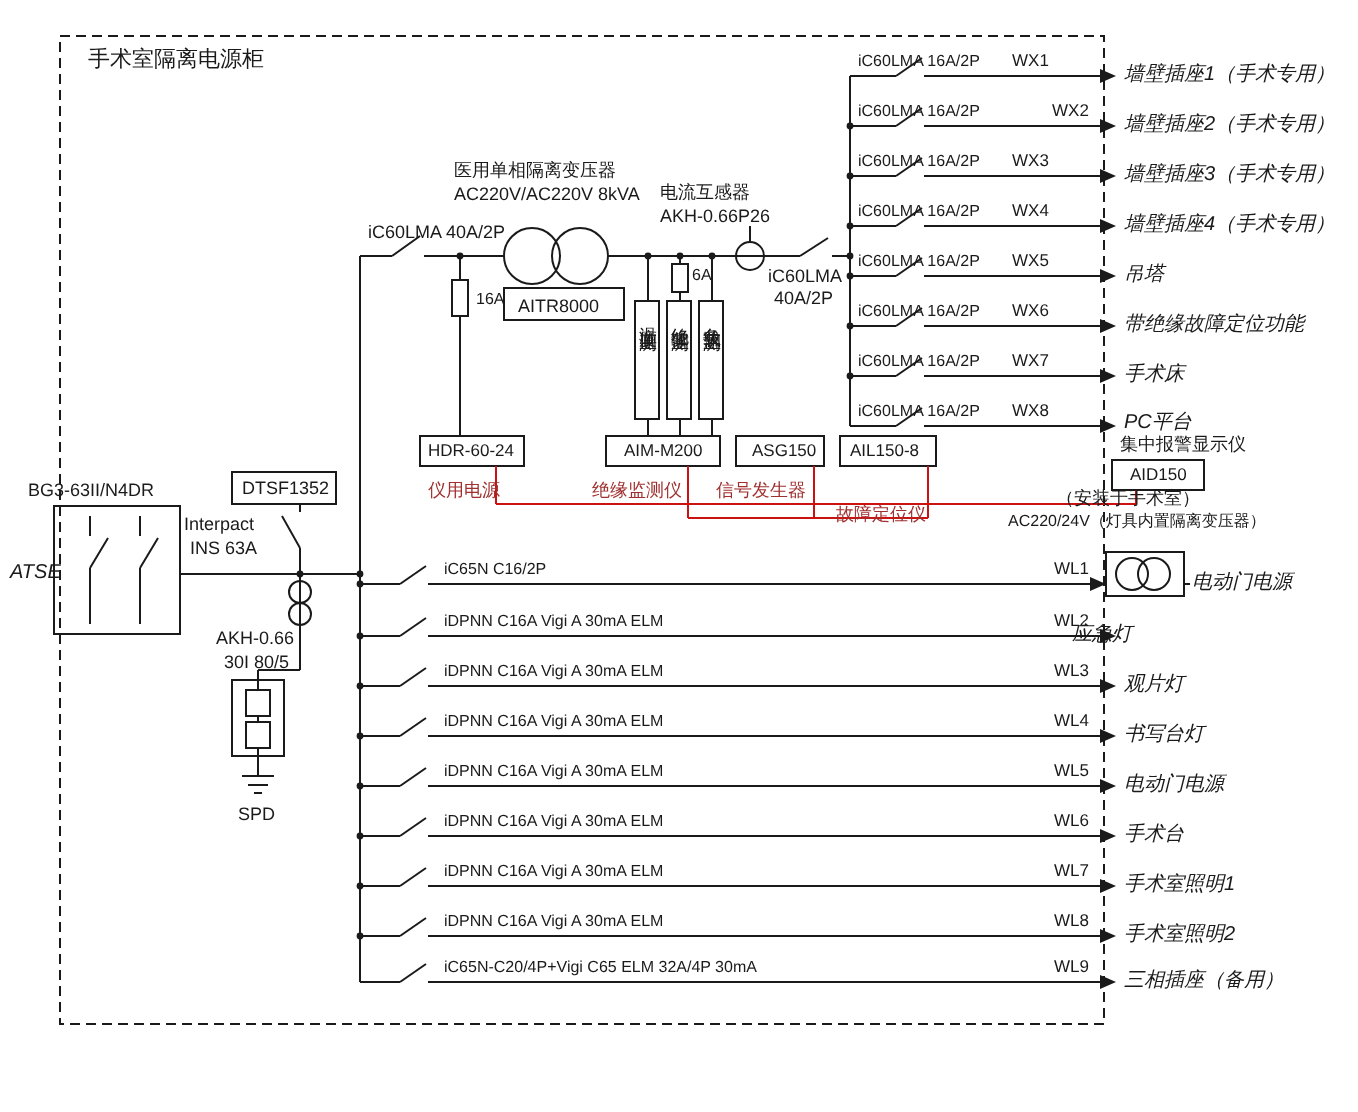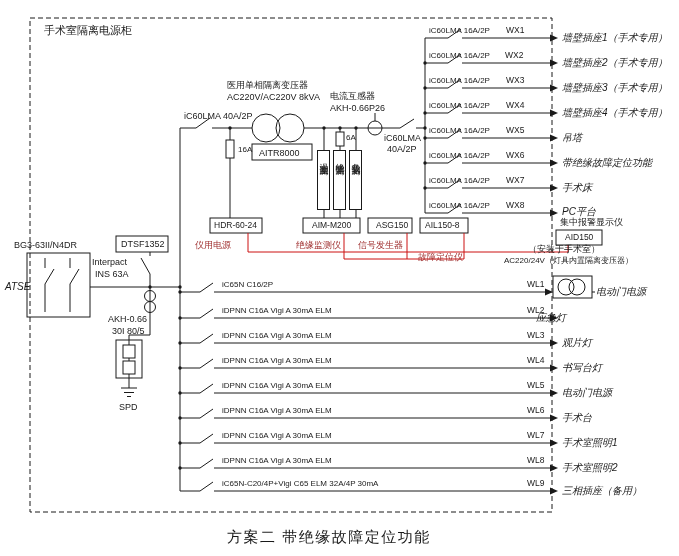--- a/index.html
+++ b/index.html
@@ -238,36 +238,36 @@
 <div class="vcol" style="left:349px;top:150px">负载监测</div>
 
 <span class="lbl s9" style="left:384px;top:133px">iC60LMA</span>
 <span class="lbl s9" style="left:387px;top:144px">40A/2P</span>
 
 <span class="lbl s8b" style="left:214px;top:221px">HDR-60-24</span>
 <span class="lbl s8b" style="left:312px;top:221px">AIM-M200</span>
 <span class="lbl s8b" style="left:376px;top:221px">ASG150</span>
 <span class="lbl s8b" style="left:425px;top:221px">AIL150-8</span>
 
-<span class="lbl s9 red-text" style="left:195px;top:240px">仪用电源</span>
+<span class="lbl s9 red-text" style="left:214px;top:240px">仪用电源</span>
 <span class="lbl s9 red-text" style="left:296px;top:240px">绝缘监测仪</span>
 <span class="lbl s9 red-text" style="left:358px;top:240px">信号发生器</span>
 <span class="lbl s9 red-text" style="left:418px;top:252px">故障定位仪</span>
 
 <span class="lbl s9" style="left:560px;top:217px">集中报警显示仪</span>
 <span class="lbl s8b" style="left:565px;top:233px">AID150</span>
 <span class="lbl s9" style="left:528px;top:244px">（安装于手术室）</span>
 
 <span class="lbl s8" style="left:504px;top:256px">AC220/24V（灯具内置隔离变压器）</span>
 
 <span class="lbl s8" style="left:429px;top:26px">iC60LMA 16A/2P</span>
 <span class="lbl s8b" style="left:506px;top:26px">WX1</span>
 <span class="lbl s10" style="left:562px;top:32px">墙壁插座1（手术专用）</span>
 <span class="lbl s8" style="left:429px;top:51px">iC60LMA 16A/2P</span>
-<span class="lbl s8b" style="left:505px;top:51px">WX2</span>
+<span class="lbl s8b" style="left:526px;top:51px">WX2</span>
 <span class="lbl s10" style="left:562px;top:57px">墙壁插座2（手术专用）</span>
 <span class="lbl s8" style="left:429px;top:76px">iC60LMA 16A/2P</span>
 <span class="lbl s8b" style="left:506px;top:76px">WX3</span>
 <span class="lbl s10" style="left:562px;top:82px">墙壁插座3（手术专用）</span>
 <span class="lbl s8" style="left:429px;top:101px">iC60LMA 16A/2P</span>
 <span class="lbl s8b" style="left:506px;top:101px">WX4</span>
 <span class="lbl s10" style="left:562px;top:107px">墙壁插座4（手术专用）</span>
 <span class="lbl s8" style="left:429px;top:126px">iC60LMA 16A/2P</span>
 <span class="lbl s8b" style="left:506px;top:126px">WX5</span>
 <span class="lbl s10" style="left:562px;top:132px">吊塔</span>
@@ -302,15 +302,14 @@
 <span class="lbl s8" style="left:222px;top:431px">iDPNN C16A Vigi A 30mA ELM</span>
 <span class="lbl s8b" style="left:527px;top:431px">WL7</span>
 <span class="lbl s10" style="left:562px;top:437px">手术室照明1</span>
 <span class="lbl s8" style="left:222px;top:456px">iDPNN C16A Vigi A 30mA ELM</span>
 <span class="lbl s8b" style="left:527px;top:456px">WL8</span>
 <span class="lbl s10" style="left:562px;top:462px">手术室照明2</span>
 <span class="lbl s8" style="left:222px;top:479px">iC65N-C20/4P+Vigi C65 ELM 32A/4P 30mA</span>
 <span class="lbl s8b" style="left:527px;top:479px">WL9</span>
 <span class="lbl s10" style="left:562px;top:485px">三相插座（备用）</span>
 
-<span class="lbl title" style="left:227px;top:528px">方案二 带绝缘故障定位功能</span>
 
 </div>
 
 </body></html>

